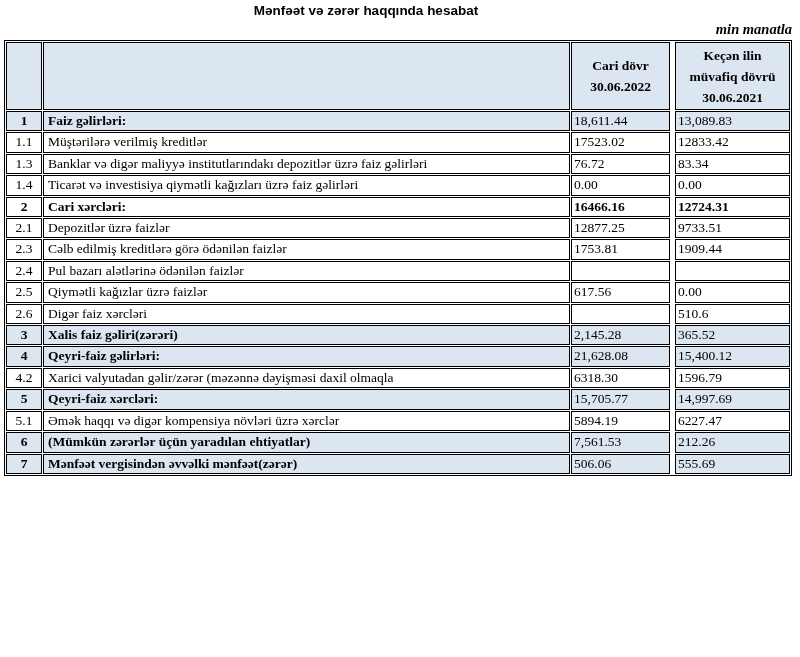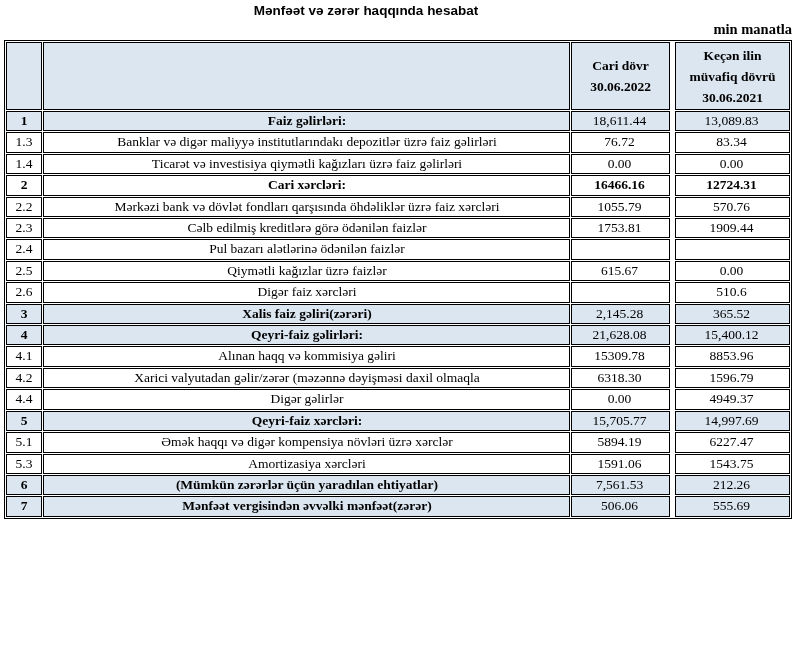--- a/index.html
+++ b/index.html
@@ -12,21 +12,21 @@
     overflow:hidden;
   }
   .title {
     position:absolute; top:3px; left:0; width:732px;
     text-align:center;
     font-family:"Liberation Sans", sans-serif;
     font-weight:bold; font-size:13.5px;
   }
   .unit-note {
     position:absolute; top:21px; right:8px;
-    font-weight:bold; font-size:14.5px;
+    font-weight:bold; font-size:14.5px;font-style:italic;
   }
   table.pl {
     position:absolute; top:40px; left:4px;
     border-collapse:separate;
     border-spacing:1px;
     table-layout:fixed;
     border:1px solid #000;
     background:#ffffff;
   }
   .pl th, .pl td {
@@ -35,22 +35,22 @@
     font-weight:normal;
     background:#ffffff;
     overflow:hidden;
     white-space:nowrap;
   }
   .pl th.gap, .pl td.gap { border:none; background:#ffffff; }
   .pl thead th { height:64px; vertical-align:middle; text-align:center;
                  font-weight:bold; line-height:21px; white-space:pre-line; }
   .pl tbody td { height:16.4px; line-height:16.4px; vertical-align:middle; }
   .pl td.num  { text-align:center; }
-  .pl td.desc { text-align:center; padding:0 3px 0 4px;margin-left:37px; }
-  .pl td.val  { text-align:center; padding:0 4px 0 2px; }
+  .pl td.desc { text-align:left; padding:0 3px 0 4px;margin-left:37px; }
+  .pl td.val  { text-align:left; padding:0 4px 0 2px; }
   .pl .hl   { background:#dce6f1; }
   .pl .bold { font-weight:bold; }
 </style>
 </head>
 <body>
 
 <div class="title">Mənfəət və zərər haqqında hesabat</div>
 <div class="unit-note">min manatla</div>
 
 <table class="pl">
@@ -75,20 +75,27 @@
   </thead>
   <tbody id="rows">
       <tr>
         <td class="num hl bold">1</td>
         <td class="desc hl bold">Faiz gəlirləri:</td>
         <td class="val hl">18,611.44</td>
         <td class="gap"></td>
         <td class="val hl">13,089.83</td>
       </tr>
       <tr>
+        <td class="num">1.1</td>
+        <td class="desc">Müştərilərə verilmiş kreditlər</td>
+        <td class="val">17523.02</td>
+        <td class="gap"></td>
+        <td class="val">12833.42</td>
+      </tr>
+      <tr>
         <td class="num">1.3</td>
         <td class="desc">Banklar və digər maliyyə institutlarındakı depozitlər üzrə faiz gəlirləri</td>
         <td class="val">76.72</td>
         <td class="gap"></td>
         <td class="val">83.34</td>
       </tr>
       <tr>
         <td class="num">1.4</td>
         <td class="desc">Ticarət və investisiya qiymətli kağızları üzrə faiz gəlirləri</td>
         <td class="val">0.00</td>
@@ -96,44 +103,44 @@
         <td class="val">0.00</td>
       </tr>
       <tr>
         <td class="num bold">2</td>
         <td class="desc bold">Cari xərcləri:</td>
         <td class="val bold">16466.16</td>
         <td class="gap"></td>
         <td class="val bold">12724.31</td>
       </tr>
       <tr>
-        <td class="num">2.2</td>
-        <td class="desc">Mərkəzi bank və dövlət fondları qarşısında öhdəliklər üzrə faiz xərcləri</td>
-        <td class="val">1055.79</td>
+        <td class="num">2.1</td>
+        <td class="desc">Depozitlər üzrə faizlər</td>
+        <td class="val">12877.25</td>
         <td class="gap"></td>
-        <td class="val">570.76</td>
+        <td class="val">9733.51</td>
       </tr>
       <tr>
         <td class="num">2.3</td>
         <td class="desc">Cəlb edilmiş kreditlərə görə ödənilən faizlər</td>
         <td class="val">1753.81</td>
         <td class="gap"></td>
         <td class="val">1909.44</td>
       </tr>
       <tr>
         <td class="num">2.4</td>
         <td class="desc">Pul bazarı alətlərinə ödənilən faizlər</td>
         <td class="val"></td>
         <td class="gap"></td>
         <td class="val"></td>
       </tr>
       <tr>
         <td class="num">2.5</td>
         <td class="desc">Qiymətli kağızlar üzrə faizlər</td>
-        <td class="val">615.67</td>
+        <td class="val">617.56</td>
         <td class="gap"></td>
         <td class="val">0.00</td>
       </tr>
       <tr>
         <td class="num">2.6</td>
         <td class="desc">Digər faiz xərcləri</td>
         <td class="val"></td>
         <td class="gap"></td>
         <td class="val">510.6</td>
       </tr>
@@ -145,60 +152,39 @@
         <td class="val hl">365.52</td>
       </tr>
       <tr>
         <td class="num hl bold">4</td>
         <td class="desc hl bold">Qeyri-faiz gəlirləri:</td>
         <td class="val hl">21,628.08</td>
         <td class="gap"></td>
         <td class="val hl">15,400.12</td>
       </tr>
       <tr>
-        <td class="num">4.1</td>
-        <td class="desc">Alınan haqq və kommisiya gəliri</td>
-        <td class="val">15309.78</td>
-        <td class="gap"></td>
-        <td class="val">8853.96</td>
-      </tr>
-      <tr>
         <td class="num">4.2</td>
         <td class="desc">Xarici valyutadan gəlir/zərər (məzənnə dəyişməsi daxil olmaqla</td>
         <td class="val">6318.30</td>
         <td class="gap"></td>
         <td class="val">1596.79</td>
-      </tr>
-      <tr>
-        <td class="num">4.4</td>
-        <td class="desc">Digər gəlirlər</td>
-        <td class="val">0.00</td>
-        <td class="gap"></td>
-        <td class="val">4949.37</td>
       </tr>
       <tr>
         <td class="num hl bold">5</td>
         <td class="desc hl bold">Qeyri-faiz xərcləri:</td>
         <td class="val hl">15,705.77</td>
         <td class="gap"></td>
         <td class="val hl">14,997.69</td>
       </tr>
       <tr>
         <td class="num">5.1</td>
         <td class="desc">Əmək haqqı və digər kompensiya növləri üzrə xərclər</td>
         <td class="val">5894.19</td>
         <td class="gap"></td>
         <td class="val">6227.47</td>
-      </tr>
-      <tr>
-        <td class="num">5.3</td>
-        <td class="desc">Amortizasiya xərcləri</td>
-        <td class="val">1591.06</td>
-        <td class="gap"></td>
-        <td class="val">1543.75</td>
       </tr>
       <tr>
         <td class="num hl bold">6</td>
         <td class="desc hl bold">(Mümkün zərərlər üçün yaradılan ehtiyatlar)</td>
         <td class="val hl">7,561.53</td>
         <td class="gap"></td>
         <td class="val hl">212.26</td>
       </tr>
       <tr>
         <td class="num hl bold">7</td>

